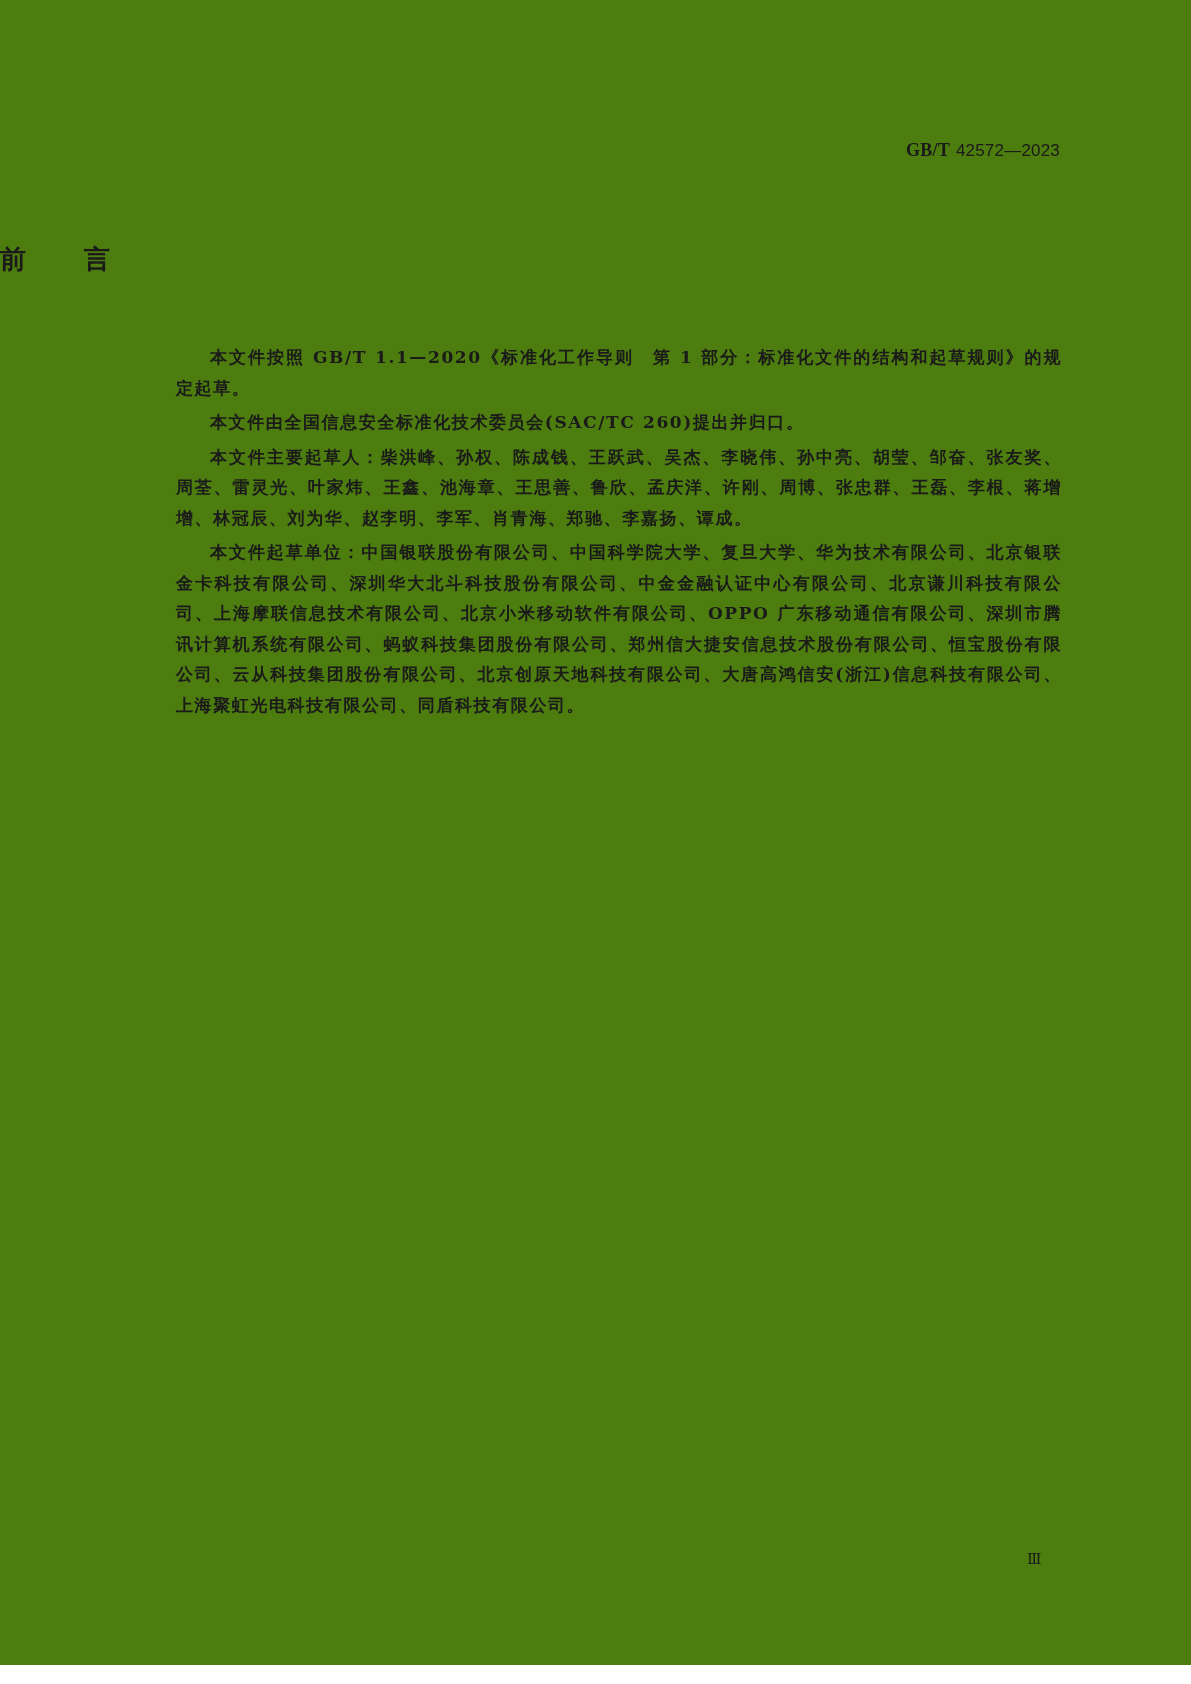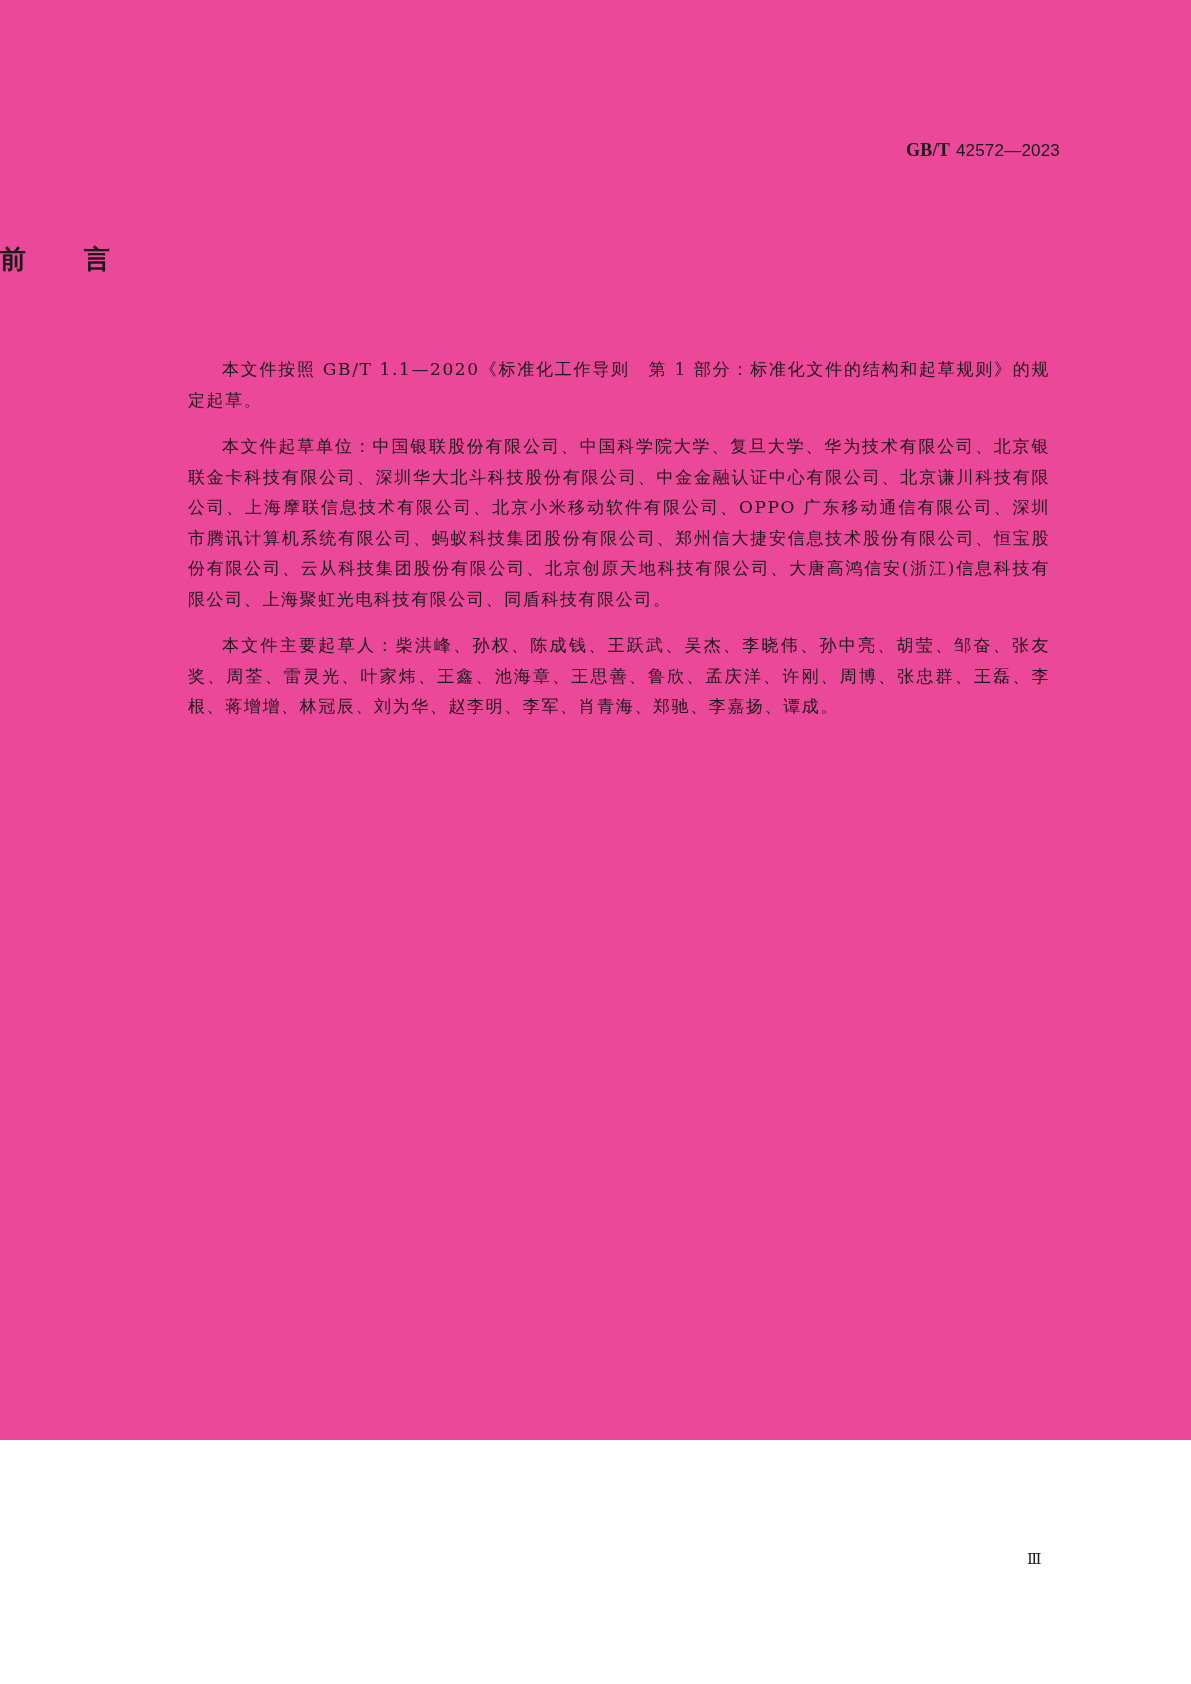--- a/index.html
+++ b/index.html
@@ -12,22 +12,22 @@
       height: 1684px;
       position: relative;
       overflow: hidden;
       color: #1a1a1a;
       font-family: "DejaVu Serif", "Liberation Serif", serif;
     }
     .page {
       position: absolute;
       left: 0; top: 0;
       width: 1191px;
-      height: 1440px;
-      background: #ec4899;
+      height: 1665px;
+      background: #4d7c0f;
     }
     .doc-number {
       position: absolute;
       top: 140px;
       right: 131px;
       font-size: 17px;
       letter-spacing: 0.2px;
       white-space: nowrap;
     }
     .doc-number .prefix {
@@ -57,23 +57,24 @@
       position: absolute;
       top: 338px;
       left: 172px;
       width: 894px;
       font-size: 17px;
       line-height: 30.5px;
       text-align: justify;
       text-justify: inter-character;
     }
     .para {
-      margin: 16px;
+      margin: 4px;
       text-indent: 2em;
       letter-spacing: 1.6px;
+      font-weight: bold;
     }
     .page-number {
       position: absolute;
       top: 1550px;
       left: 1027px;
       font-family: "Liberation Serif", "DejaVu Serif", serif;
       font-size: 15px;
       letter-spacing: -0.5px;
     }
   </style>
@@ -85,19 +86,20 @@
   <div class="doc-number">
     <span class="prefix">GB/T</span><span class="num">42572—2023</span>
   </div>
 
   <div class="title">
     <span class="ch1">前</span><span>言</span>
   </div>
 
   <div class="body">
     <p class="para">本文件按照 GB/T 1.1—2020《标准化工作导则　第 1 部分：标准化文件的结构和起草规则》的规定起草。</p>
+    <p class="para">本文件由全国信息安全标准化技术委员会(SAC/TC 260)提出并归口。</p>
+    <p class="para">本文件主要起草人：柴洪峰、孙权、陈成钱、王跃武、吴杰、李晓伟、孙中亮、胡莹、邹奋、张友奖、周荃、雷灵光、叶家炜、王鑫、池海章、王思善、鲁欣、孟庆洋、许刚、周博、张忠群、王磊、李根、蒋增增、林冠辰、刘为华、赵李明、李军、肖青海、郑驰、李嘉扬、谭成。</p>
     <p class="para">本文件起草单位：中国银联股份有限公司、中国科学院大学、复旦大学、华为技术有限公司、北京银联金卡科技有限公司、深圳华大北斗科技股份有限公司、中金金融认证中心有限公司、北京谦川科技有限公司、上海摩联信息技术有限公司、北京小米移动软件有限公司、OPPO 广东移动通信有限公司、深圳市腾讯计算机系统有限公司、蚂蚁科技集团股份有限公司、郑州信大捷安信息技术股份有限公司、恒宝股份有限公司、云从科技集团股份有限公司、北京创原天地科技有限公司、大唐高鸿信安(浙江)信息科技有限公司、上海聚虹光电科技有限公司、同盾科技有限公司。</p>
-    <p class="para">本文件主要起草人：柴洪峰、孙权、陈成钱、王跃武、吴杰、李晓伟、孙中亮、胡莹、邹奋、张友奖、周荃、雷灵光、叶家炜、王鑫、池海章、王思善、鲁欣、孟庆洋、许刚、周博、张忠群、王磊、李根、蒋增增、林冠辰、刘为华、赵李明、李军、肖青海、郑驰、李嘉扬、谭成。</p>
   </div>
 
   <div class="page-number">Ⅲ</div>
 
 </div>
 
 </body></html>

